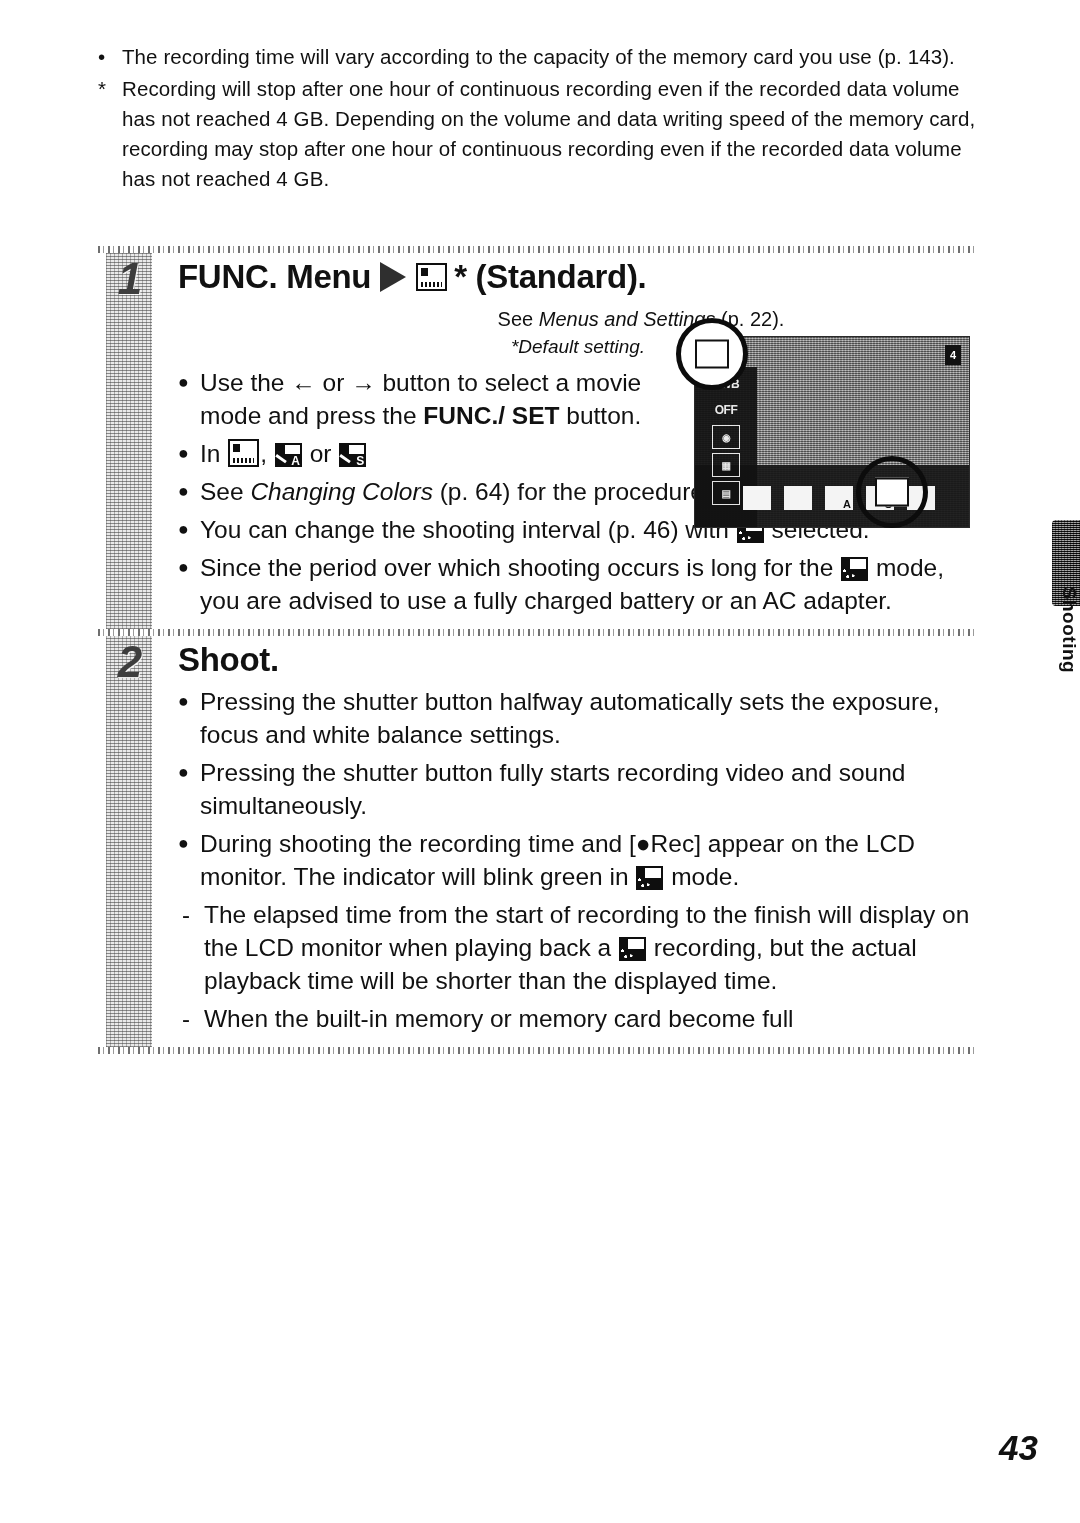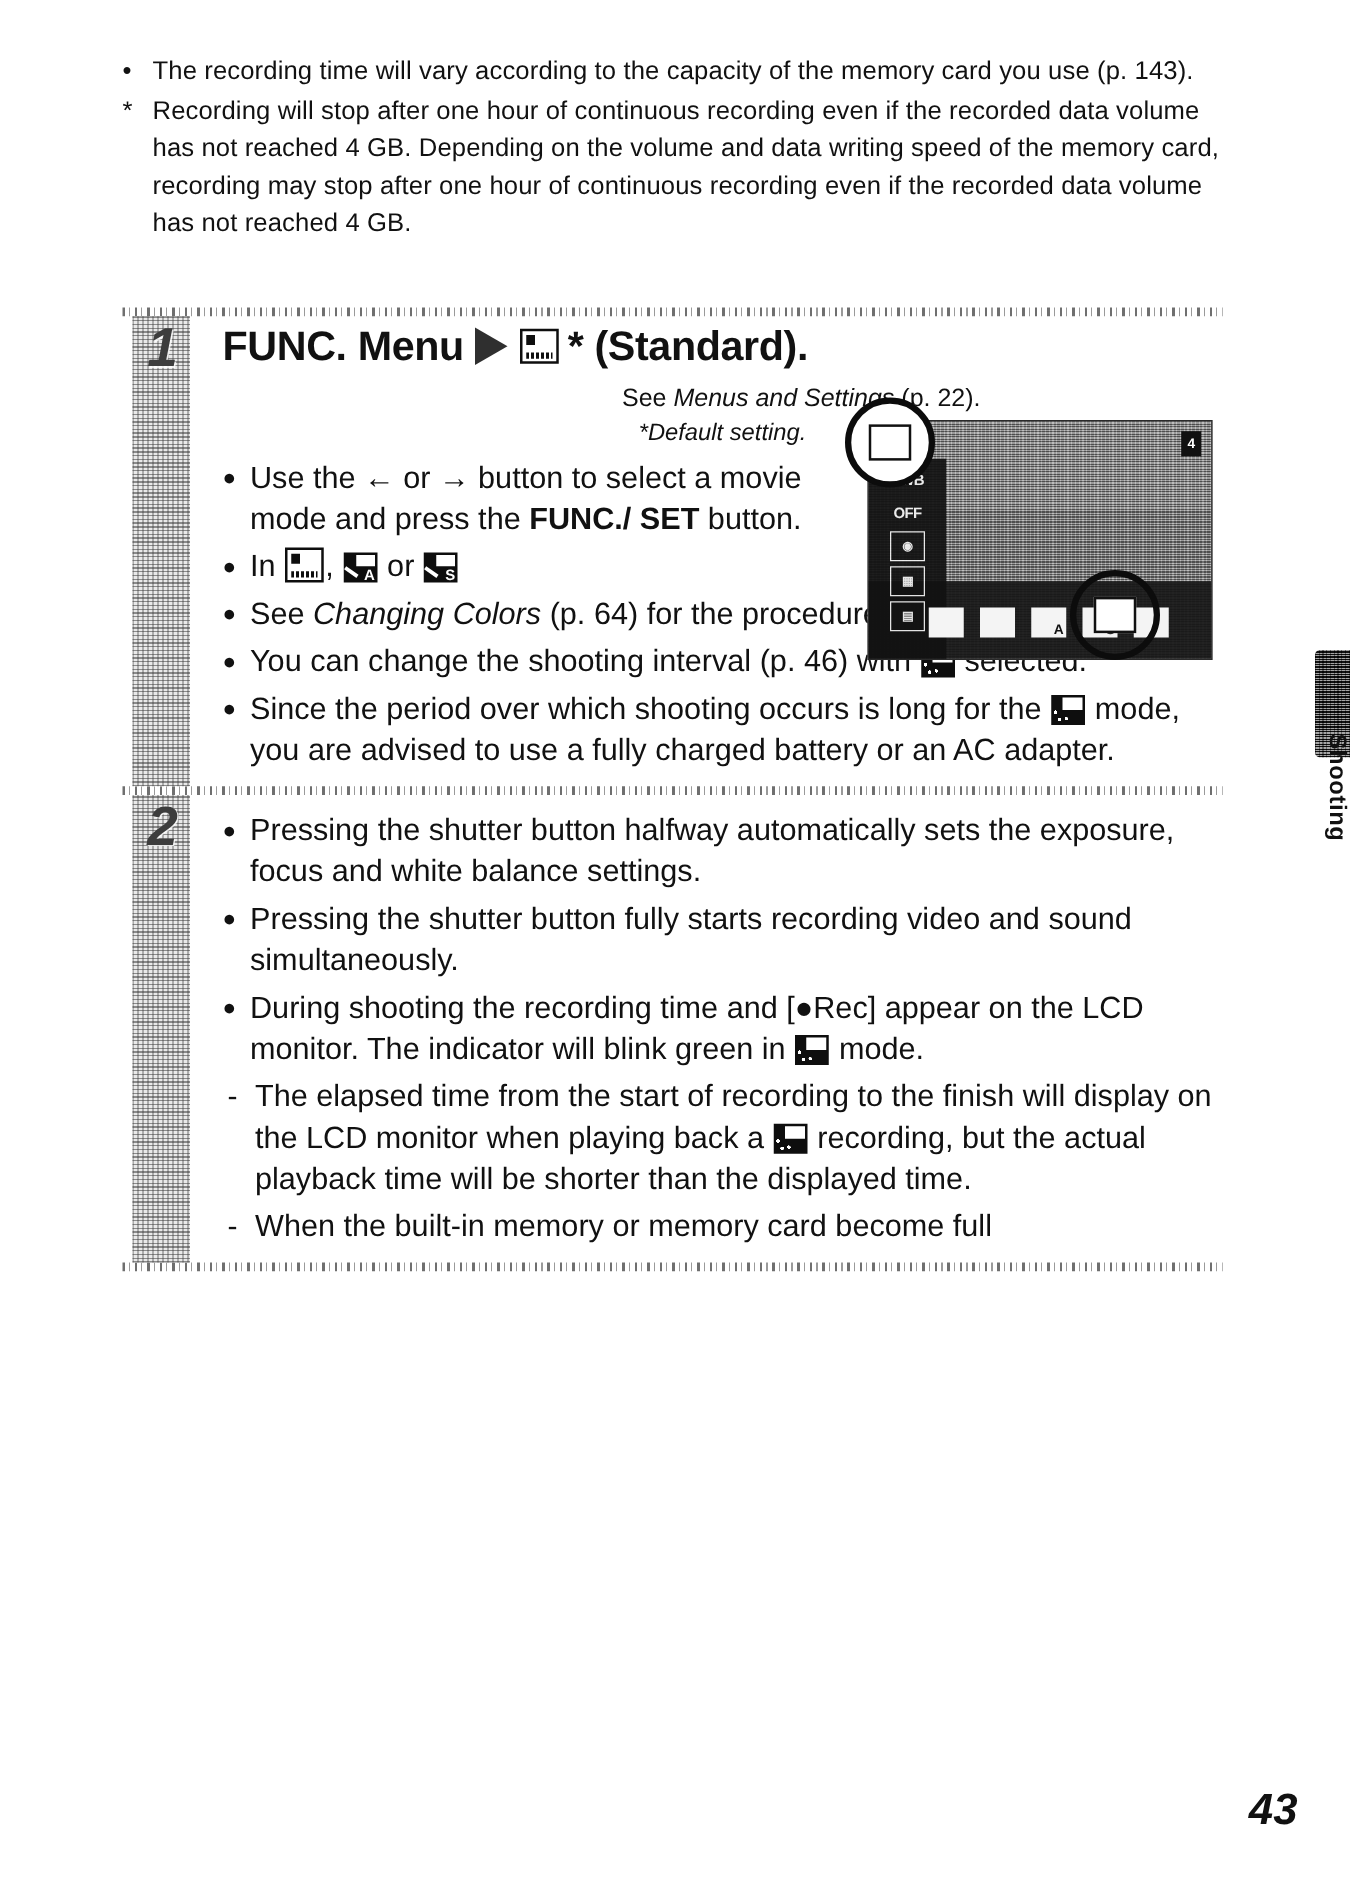--- a/index.html
+++ b/index.html
@@ -244,20 +244,21 @@
 
   <div class="rule tex-rule"></div>
 
   <div class="step">
     <div class="gutter">
       <div class="strip tex-light"></div>
       <div class="stepnum">2</div>
     </div>
 
     <div class="body">
+      <h2 class="head">Shoot.</h2>
 
       <ul class="bl">
         <li>Pressing the shutter button halfway automatically sets the exposure, focus and white balance settings.</li>
         <li>Pressing the shutter button fully starts recording video and sound simultaneously.</li>
         <li>
           <span>During shooting the recording time and [●Rec] appear on the LCD monitor. The indicator will blink green in </span><span class="ico fill tl"><span class="g"></span></span><span> mode.</span>
         </li>
 
         <li class="dash">
           <span>The elapsed time from the start of recording to the finish will display on the LCD monitor when playing back a </span><span class="ico fill tl"><span class="g"></span></span><span> recording, but the actual playback time will be shorter than the displayed time.</span>

